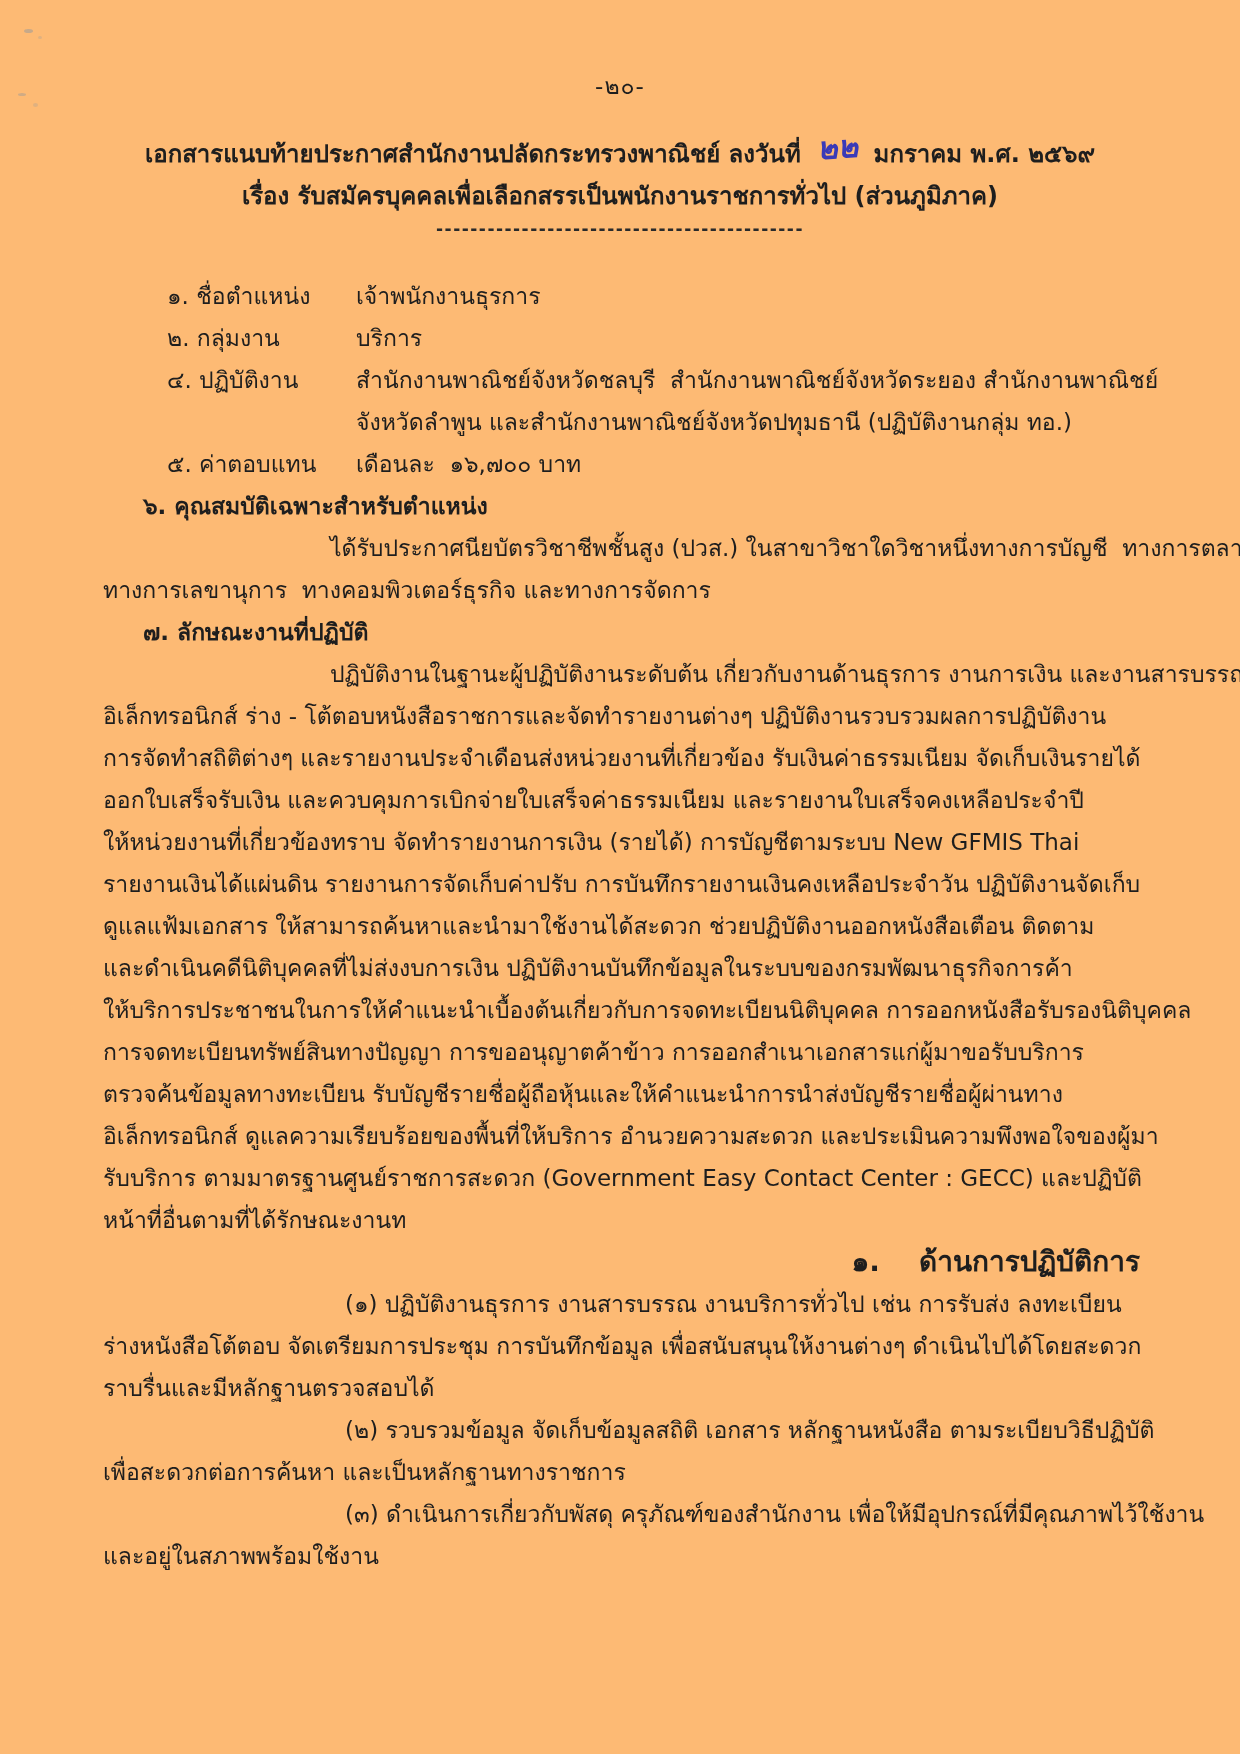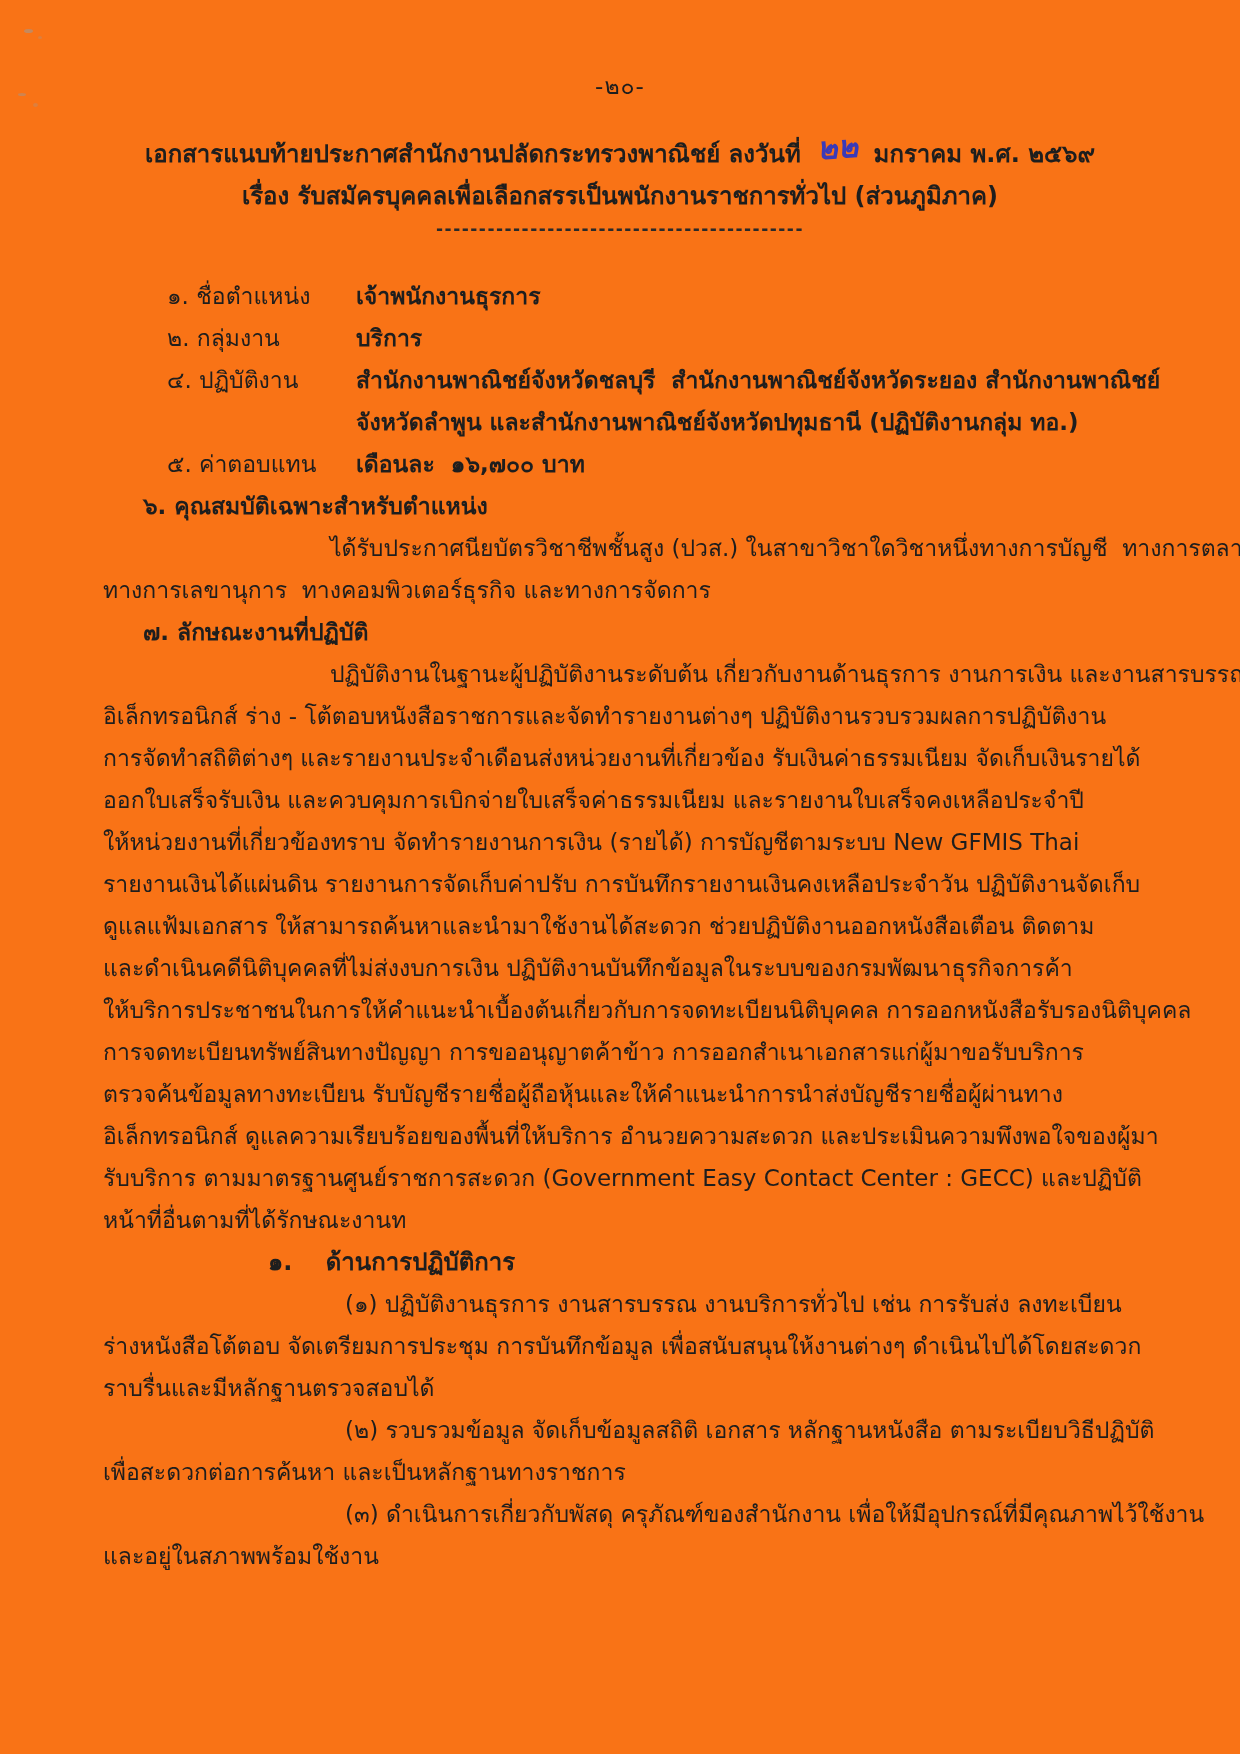--- a/index.html
+++ b/index.html
@@ -1,21 +1,21 @@
 <!DOCTYPE html>
 <html><head>
 <meta charset="utf-8">
 <style>
   html, body { margin: 0; padding: 0; background: #e8e8e8; }
   .page {
     position: relative;
     width: 1240px;
     height: 1754px;
     margin: 0 auto;
-    background: #f97316;
+    background: #fdba74;
     font-family: "DejaVu Sans", "Liberation Sans", sans-serif;
     color: #1e1e1e;
     overflow: hidden;
   }
   .content { padding: 0 100px 0 103px; }
 
   
   .speck { position: absolute; background: #9a9a9a; border-radius: 50%; opacity: .55; }
   .speck1 { left: 24px; top: 29px; width: 9px; height: 4px; }
   .speck2 { left: 38px; top: 36px; width: 4px; height: 3px; opacity: .3; }
@@ -61,37 +61,38 @@
   .field-row { display: flex; }
   .field-label {
     margin-left: 64px;
     width: 189px;
     flex: 0 0 189px;
     font-weight: normal;
     font-size: 23px;
     line-height: 42px;
     white-space: pre;
   }
-  .field-values { flex: 1; font-weight: bold; }
+  .field-values { flex: 1; }
 
   .section-heading {
     margin-left: 40px;
     font-weight: bold;
     font-size: 23px;
     line-height: 42px;
     white-space: pre;
   }
   .indent { padding-left: 227px; }      
   .indent-item { padding-left: 242px; } 
   .sub-heading {
     padding-left: 165px;                
     font-weight: bold;
-    font-size: 24px;
+    font-size: 28px;
     line-height: 42px;
     white-space: pre;
+    text-align: right;
   }
 </style>
 </head>
 <body>
 
 <div class="page">
   <div class="speck speck1"></div>
   <div class="speck speck2"></div>
   <div class="speck speck3"></div>
   <div class="speck speck4"></div>

